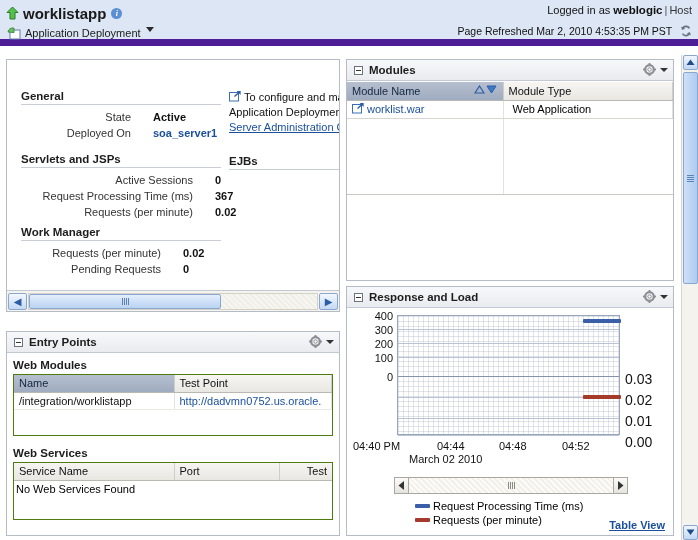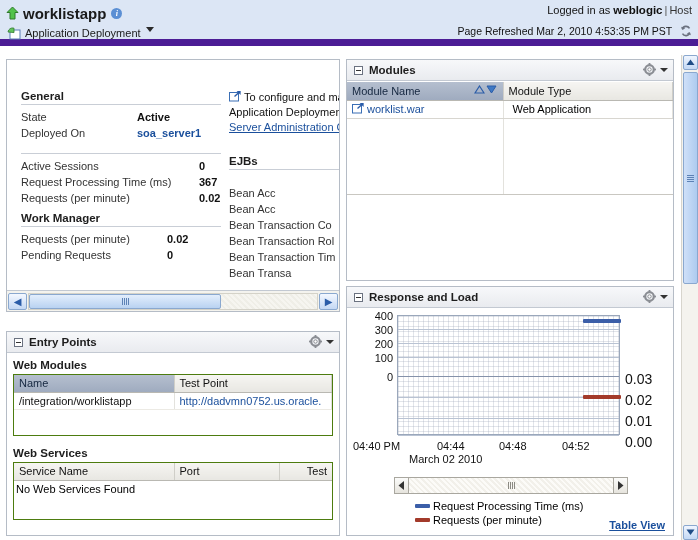--- a/index.html
+++ b/index.html
@@ -93,22 +93,22 @@
   
   #summary { left: 6px; top: 59px; width: 334px; height: 253px; }
   .sum-body { position:absolute; left:0; top:22px; width: 332px; height: 208px; overflow:hidden; }
   .sum-inner { position:relative; width: 560px; height: 208px; }
   .col-left { position:absolute; left: 14px; top: 8px; width: 200px; }
   .col-right { position:absolute; left: 222px; top: 8px; width: 330px; }
 
   .sec-title { font-weight:bold; font-size:11.5px; color:#1d1d1d; margin-bottom:2px; }
   .sec-rule { border-bottom:1px solid #c9ced6; margin-bottom: 4px; }
   .kv { display:flex; line-height: 16px; font-size: 11px; }
-  .kv .k { flex: 0 0 auto; color:#333; }
-  .kv .v { margin-left: 6px; color:#111; }
+  .kv .k { flex: 0 0 auto; text-align: right; color:#333; }
+  .kv .v { margin-left: 22px; color:#111; }
   .kv .v.b { font-weight: bold; }
   .kv .v.link { color:#1a4f9c; }
   .lbl-w { width: 172px; }
   .sec-gap { height: 12px; }
 
   .info-block { font-size: 11px; line-height: 15px; color:#111; }
   .ext-ico { display:inline-block; width:12px; height:11px; vertical-align:-1px; margin-right:3px;}
   .info-link { color:#1a4f9c; text-decoration: underline; }
 
   .ejb-rows .kv .k { width: 230px; }
@@ -303,20 +303,21 @@
           <div class="kv">
             <span class="k lbl-w" style="width:110px">State</span>
             <span class="v b">Active</span>
           </div>
           <div class="kv">
             <span class="k lbl-w" style="width:110px">Deployed On</span>
             <span class="v b link">soa_server1</span>
           </div>
 
           <div class="sec-gap"></div>
+          <div class="sec-title">Servlets and JSPs</div>
           <div class="sec-rule"></div>
           <div class="kv">
             <span class="k lbl-w">Active Sessions</span>
             <span class="v b">0</span>
           </div>
           <div class="kv">
             <span class="k lbl-w">Request Processing Time (ms)</span>
             <span class="v b">367</span>
           </div>
           <div class="kv">

